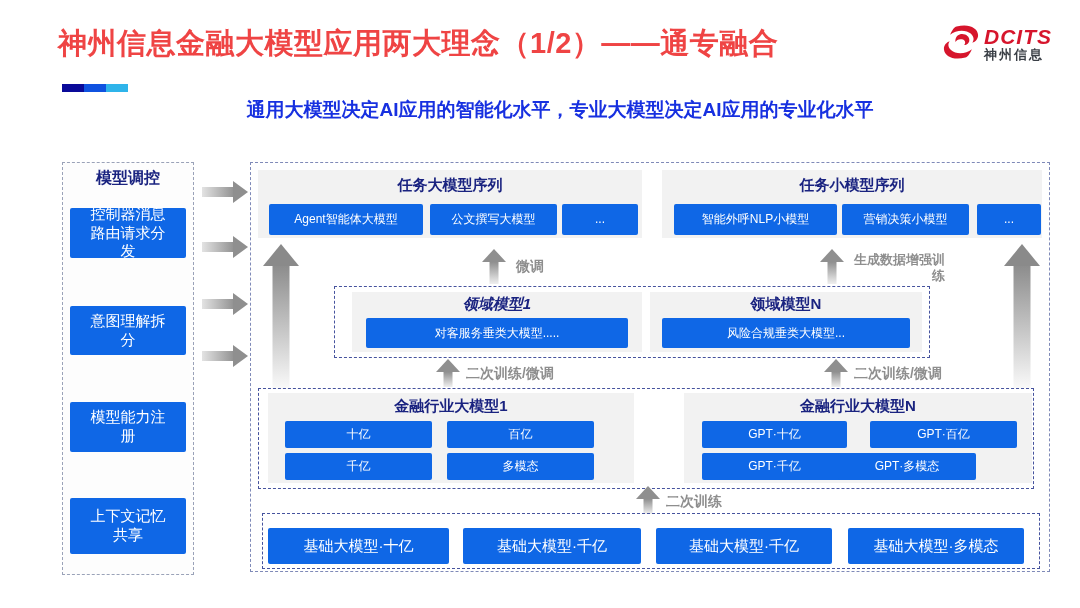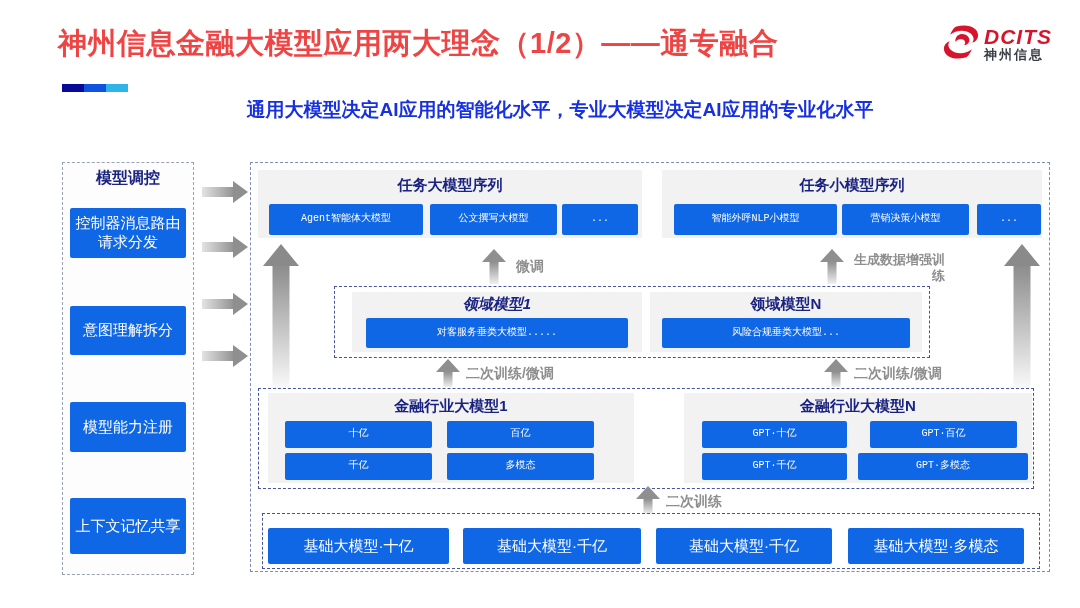--- a/index.html
+++ b/index.html
@@ -34,28 +34,28 @@
     border:1px dashed #9aa2b8; background:#fdfdfd;
   }
   .sidebar-title {
     left:62px; top:168px; width:132px; text-align:center;
     font-size:16px; font-weight:bold; color:#1A2380;
   }
   .btn {
     background:#0F67E6; color:#ffffff; display:flex; align-items:center;
     justify-content:center; text-align:center; border-radius:2px; line-height:1.25;
   }
-  .side-btn { left:70px; width:116px; font-size:15px; padding:2px 3px; }
+  .side-btn { left:70px; width:116px; font-size:15px; padding:2px 18px; }
 
   
   .main-box { left:250px; top:162px; width:800px; height:410px; border:1px dashed #7f8ab8; }
   .gray-group { background:#f2f2f2; }
   .dash-box { border:1px dashed #46539e; }
   .group-title { text-align:center; font-size:15px; font-weight:bold; color:#1A2380; }
-  .node { font-size:10px;font-family:Liberation Mono, monospace; }
+  .node { font-size:12px; }
   .node-sm { font-size:15px; }
 
   
   .arrow-right .shaft {
     position:absolute; left:0; right:13px; top:50%; transform:translateY(-50%);
     height:10px; background:linear-gradient(to right,#e3e3e3,#8f8f8f);
   }
   .arrow-right .head {
     position:absolute; right:0; top:50%; transform:translateY(-50%);
     width:0; height:0; border-top:11px solid transparent;
@@ -191,21 +191,21 @@
   <div class="abs btn node" style="left:285px;top:421px;width:147px;height:27px;">十亿</div>
   <div class="abs btn node" style="left:447px;top:421px;width:147px;height:27px;">百亿</div>
   <div class="abs btn node" style="left:285px;top:453px;width:147px;height:27px;">千亿</div>
   <div class="abs btn node" style="left:447px;top:453px;width:147px;height:27px;">多模态</div>
 
   <div class="abs gray-group" style="left:684px;top:393px;width:348px;height:90px;"></div>
   <div class="abs group-title" style="left:684px;top:397px;width:348px;">金融行业大模型N</div>
   <div class="abs btn node" style="left:702px;top:421px;width:145px;height:27px;">GPT·十亿</div>
   <div class="abs btn node" style="left:870px;top:421px;width:147px;height:27px;">GPT·百亿</div>
   <div class="abs btn node" style="left:702px;top:453px;width:145px;height:27px;">GPT·千亿</div>
-  <div class="abs btn node" style="left:858px;top:453px;width:170px;height:27px;">GPT·多模态</div>
+  <div class="abs btn node" style="left:838px;top:453px;width:138px;height:27px;">GPT·多模态</div>
 
   <div class="abs arrow-up" style="left:636px;top:486px;width:24px;height:28px;">
       <span class="head"></span>
       <span class="shaft"></span>
     </div>
   <div class="abs arrow-label" style="left:666px;top:493px;">二次训练</div>
 
   <div class="abs dash-box" style="left:262px;top:513px;width:778px;height:56px;"></div>
   <div class="abs btn node-sm" style="left:268px;top:528px;width:181px;height:36px;">基础大模型·十亿</div>
   <div class="abs btn node-sm" style="left:463px;top:528px;width:178px;height:36px;">基础大模型·千亿</div>

